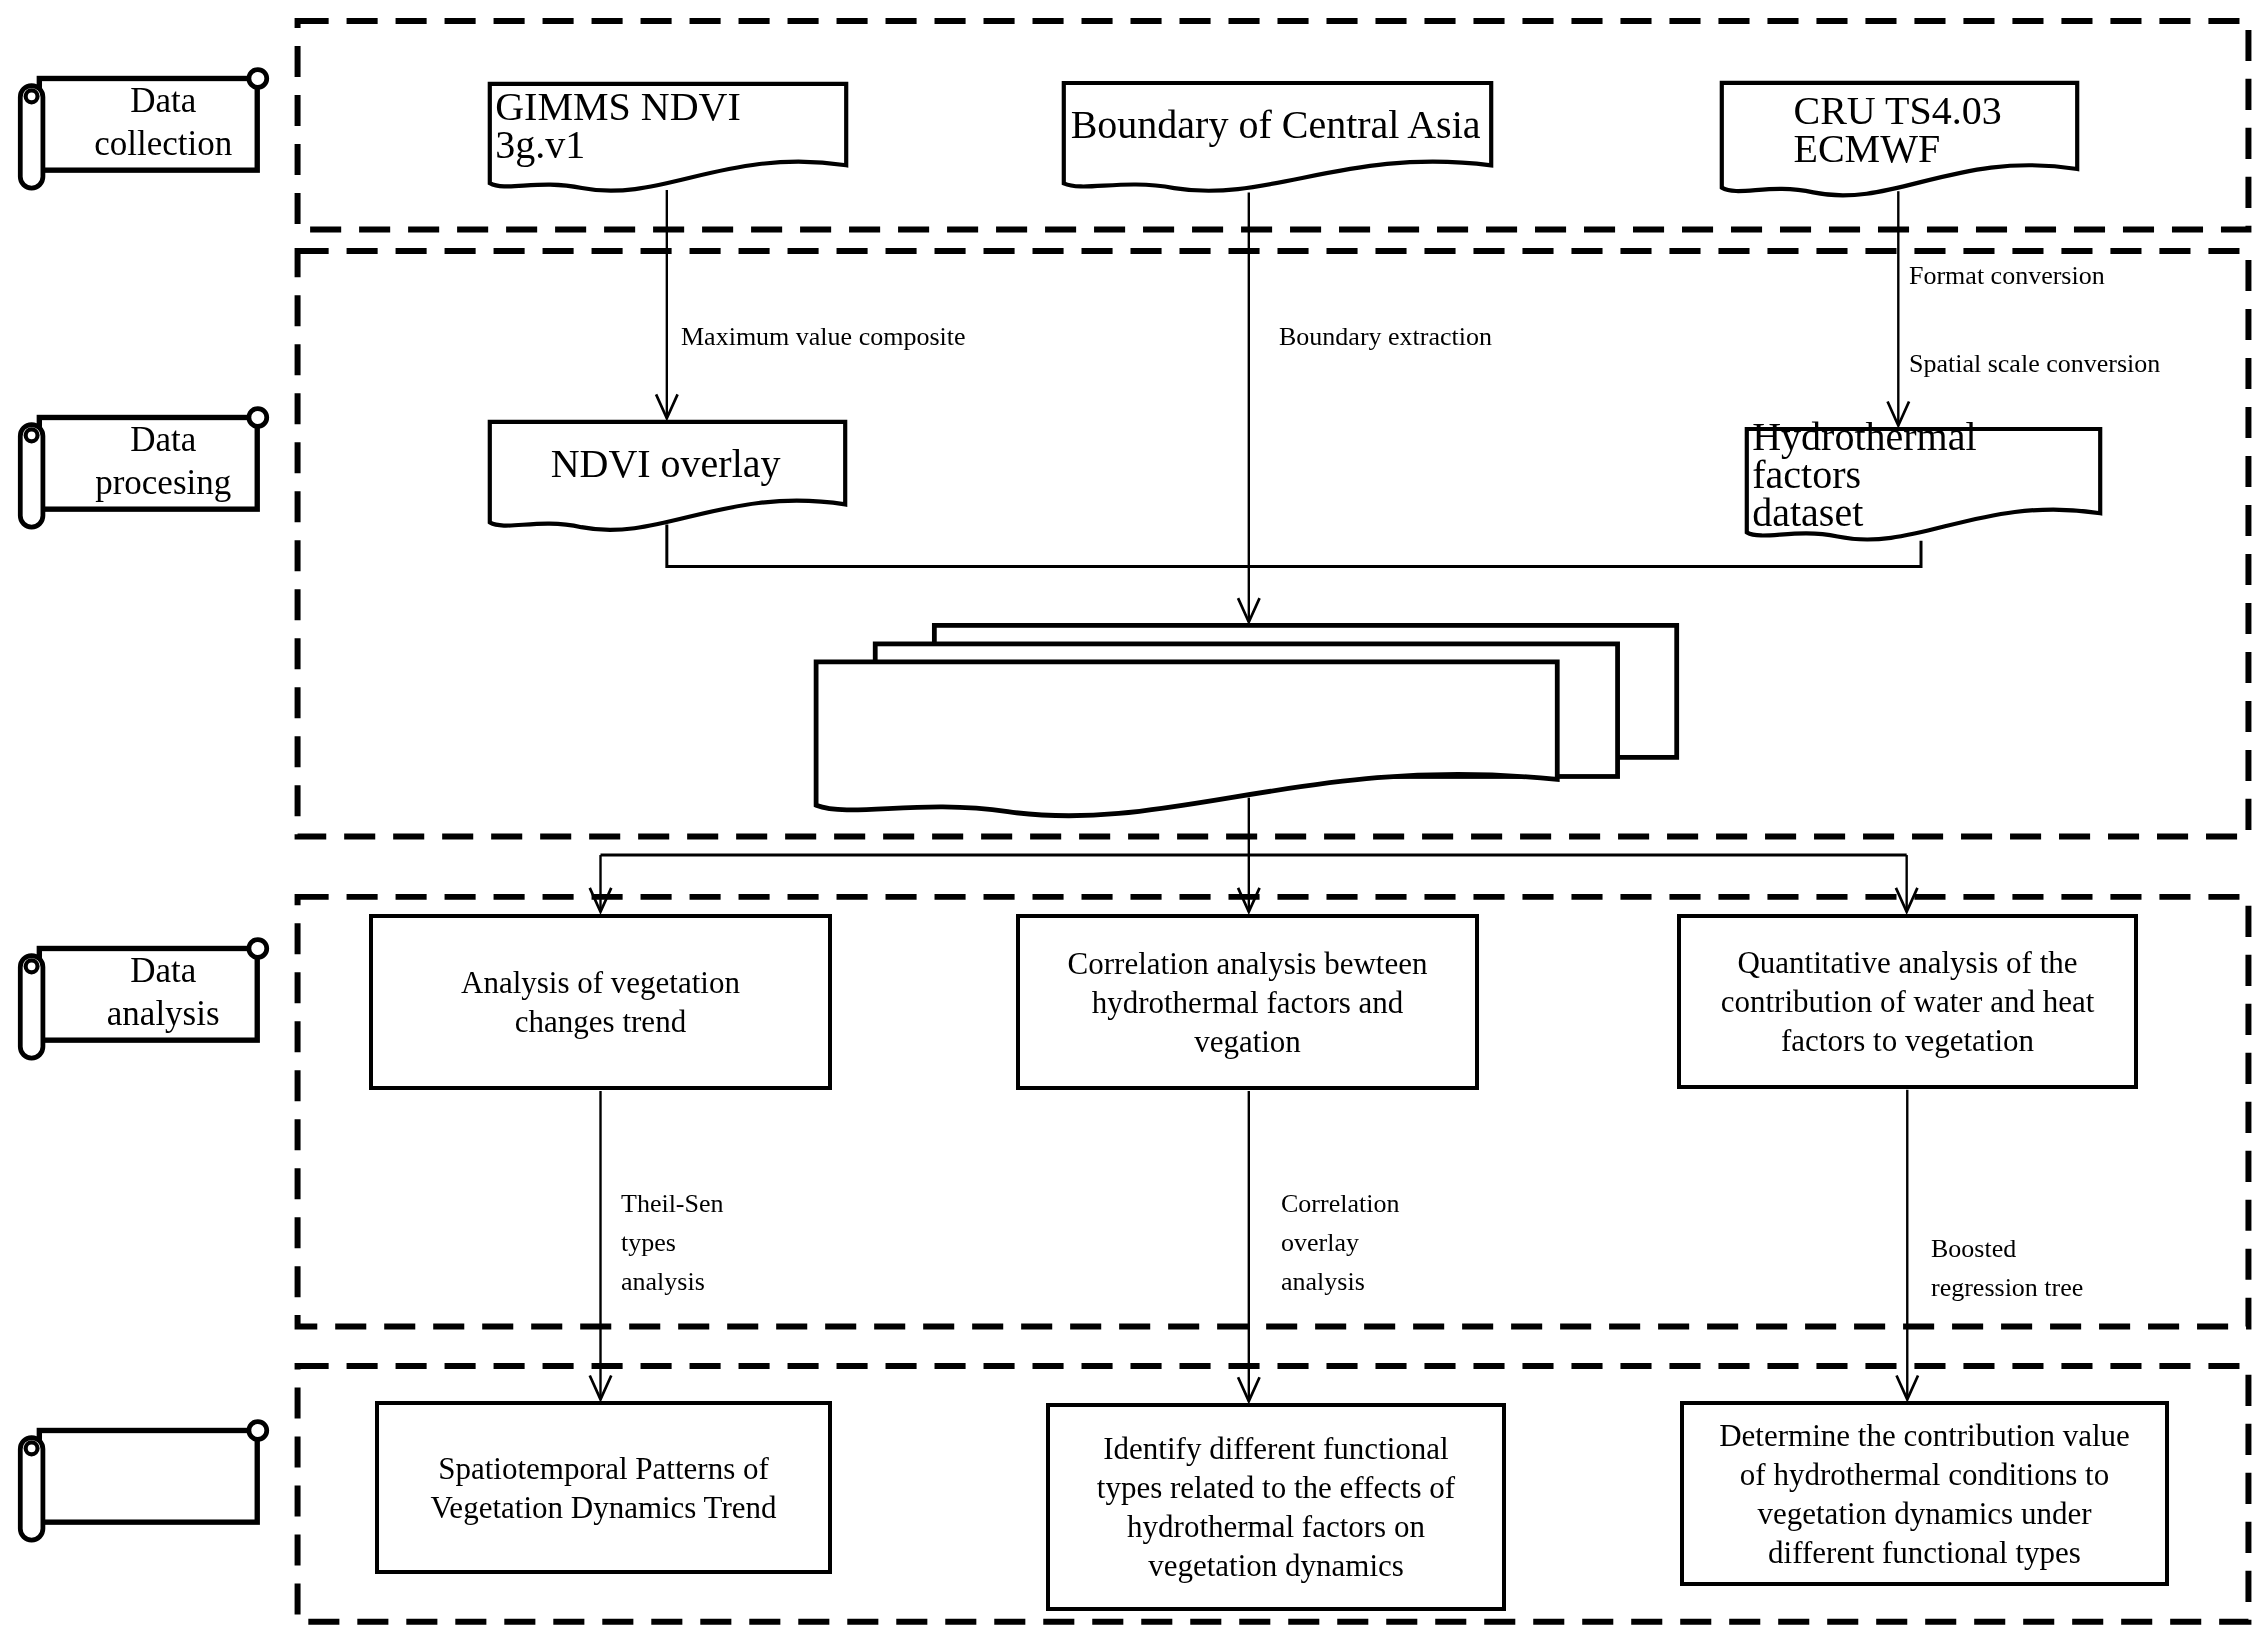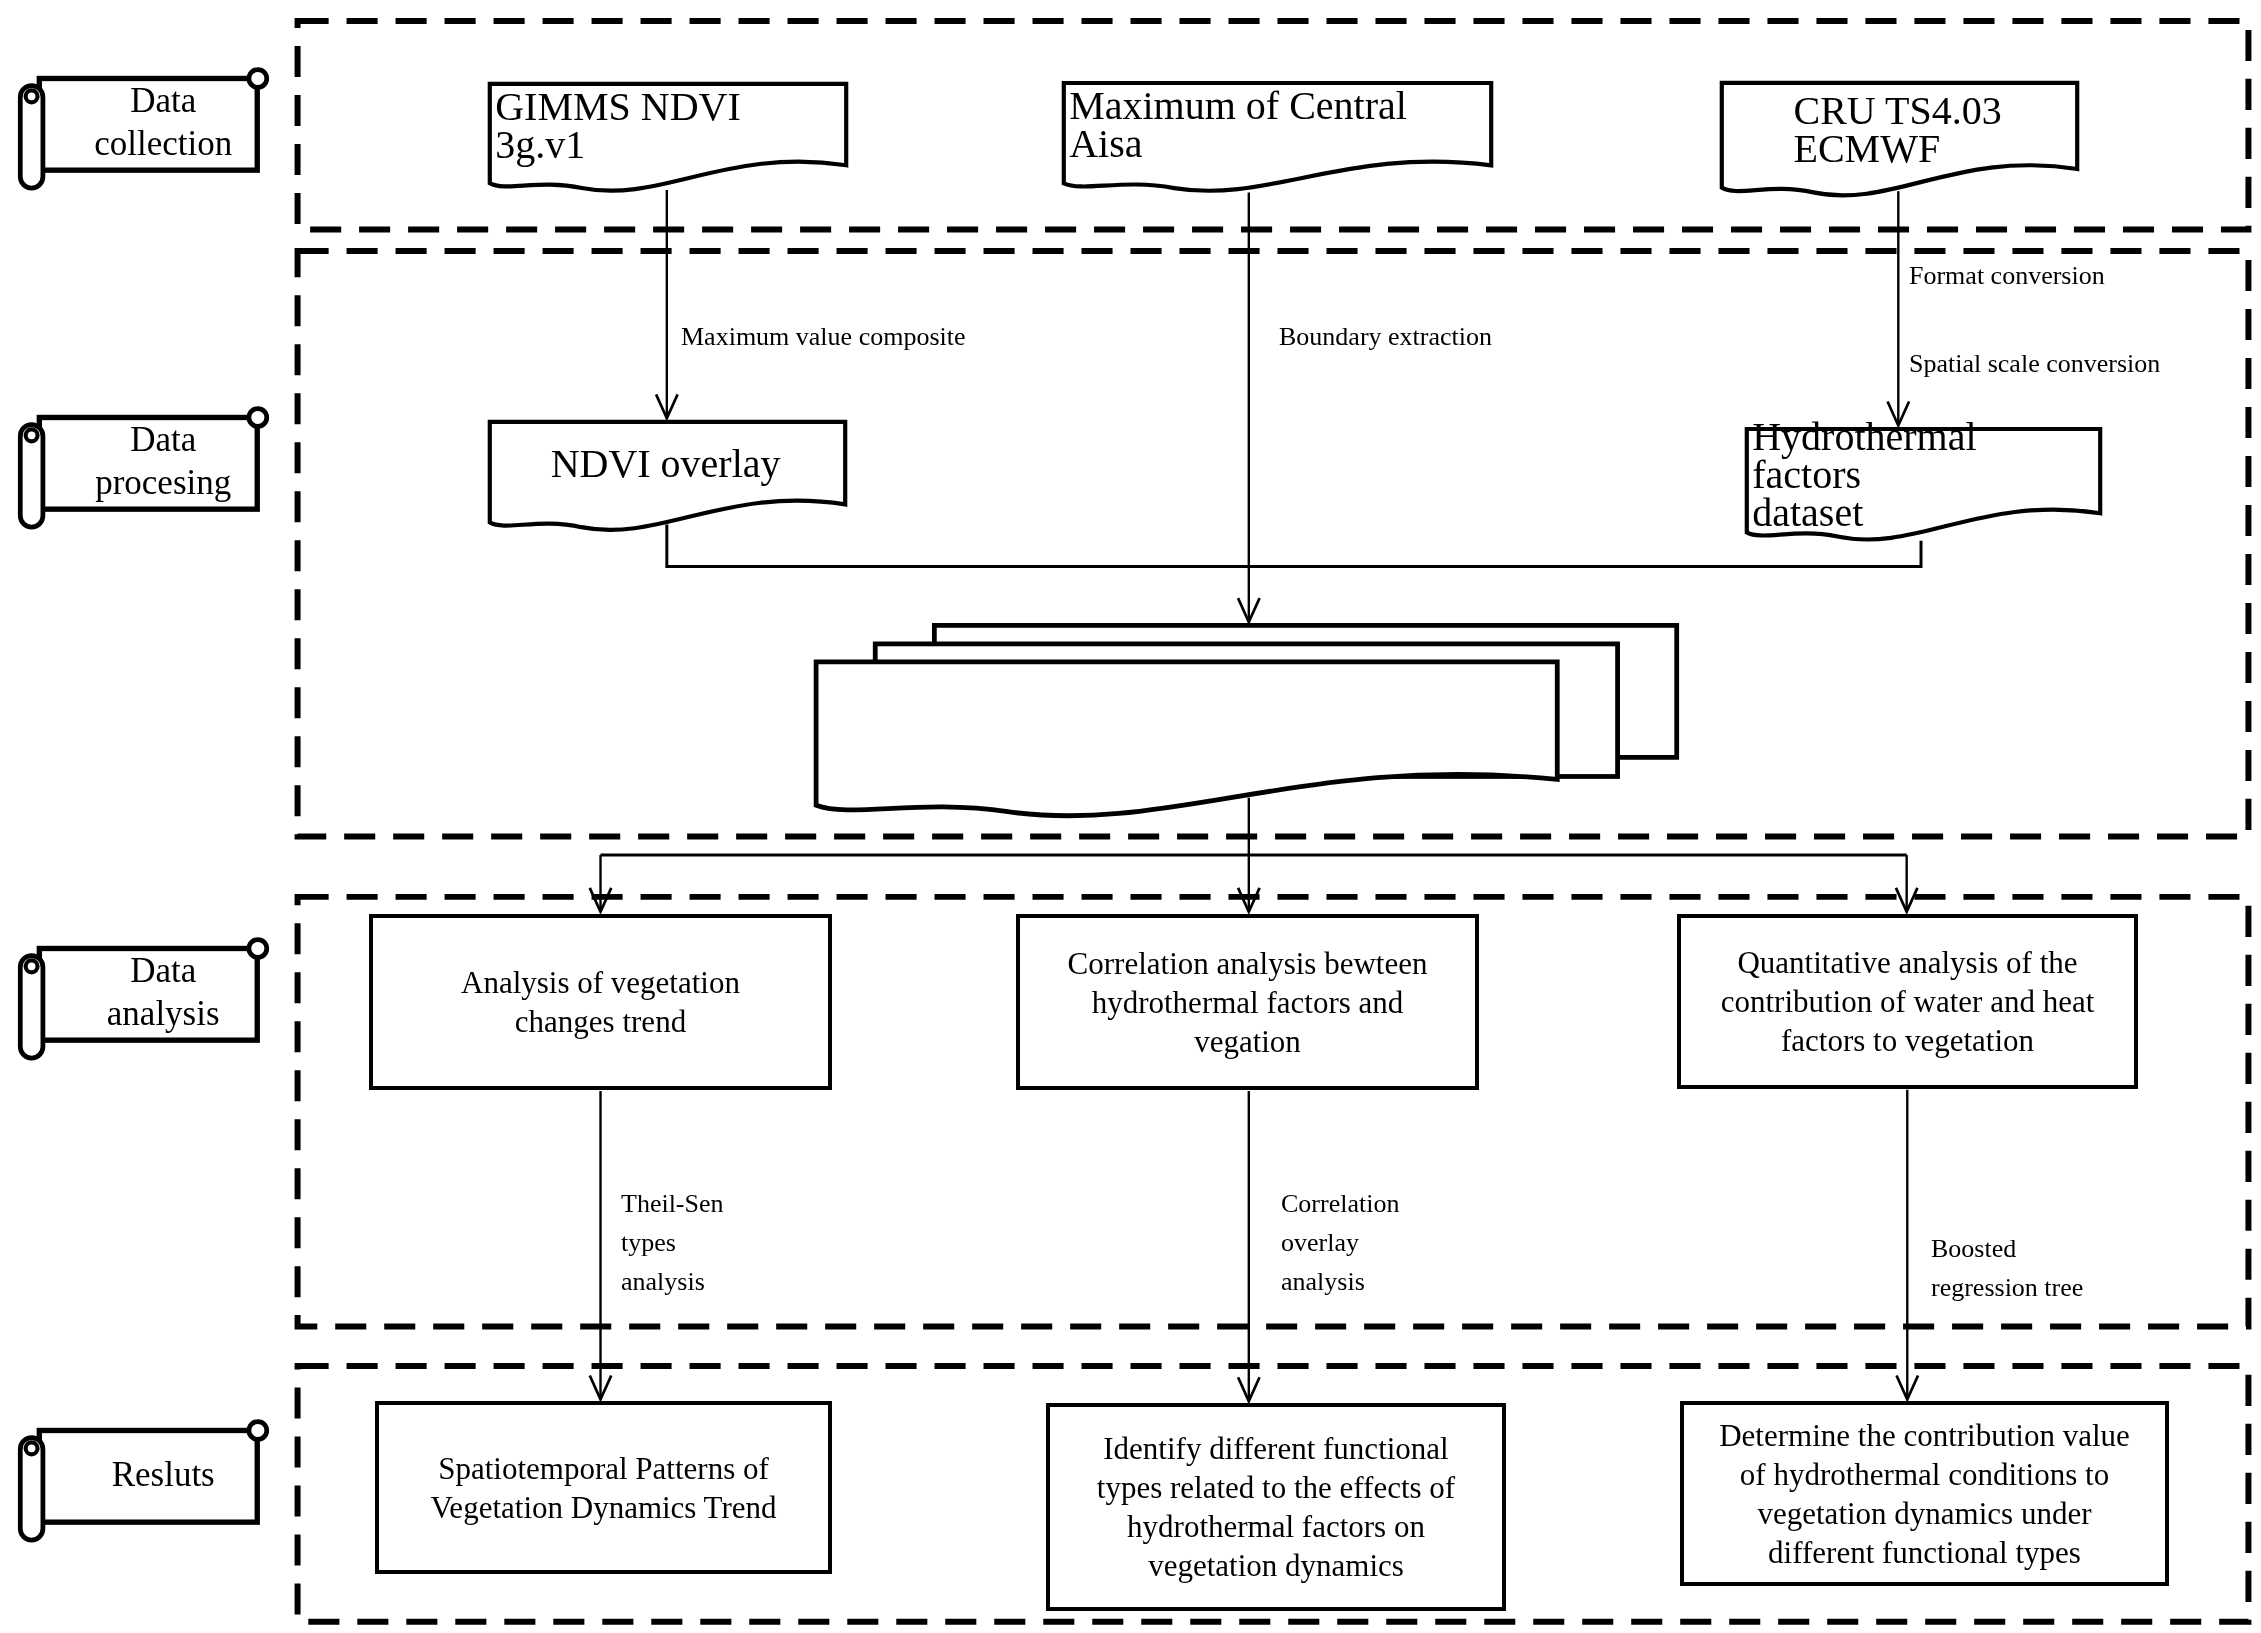--- a/index.html
+++ b/index.html
@@ -114,35 +114,34 @@
     <svg class="scroll-svg" viewBox="0 0 440 215">
         <use href="#scroll-shape"></use>
       </svg>
     <div class="scroll-label">Data
 analysis</div>
   </div>
   <div class="scroll" style="left:15px;top:1415px">
     <svg class="scroll-svg" viewBox="0 0 440 215">
         <use href="#scroll-shape"></use>
       </svg>
-    <div class="scroll-label">Resluts</div>
   </div>
 
   <div class="doc" style="left:488px;top:82px;width:360px;height:127px">
     <svg width="360" height="127" viewBox="0 0 602 212">
       <path d="M3,3 H599 V139 C397,109 289,203 157,177 C84,162 30,184 3,169 Z" fill="#fff" stroke="#000" stroke-width="7"></path>
     </svg>
     <div class="doc-label" style="height:81px">GIMMS NDVI 3g.v1</div>
   </div>
 
   <div class="doc" style="left:1062px;top:81px;width:431px;height:127px">
     <svg width="431" height="127" viewBox="0 0 722 212">
       <path d="M3,3 H719 V141 C476,110 347,205 188,179 C101,163 36,186 3,171 Z" fill="#fff" stroke="#000" stroke-width="7"></path>
     </svg>
-    <div class="doc-label" style="height:81px">Maximum of Central Aisa</div>
+    <div class="doc-label" style="height:81px">Boundary of Central Asia</div>
   </div>
 
   <div class="doc" style="left:1720px;top:81px;width:359px;height:133px">
     <svg width="359" height="133" viewBox="0 0 600 222">
       <path d="M3,3 H597 V147 C396,115 288,214 156,186 C84,170 30,194 3,178 Z" fill="#fff" stroke="#000" stroke-width="7"></path>
     </svg>
     <div class="doc-label" style="height:90px">CRU TS4.03
 ECMWF</div>
   </div>
 

